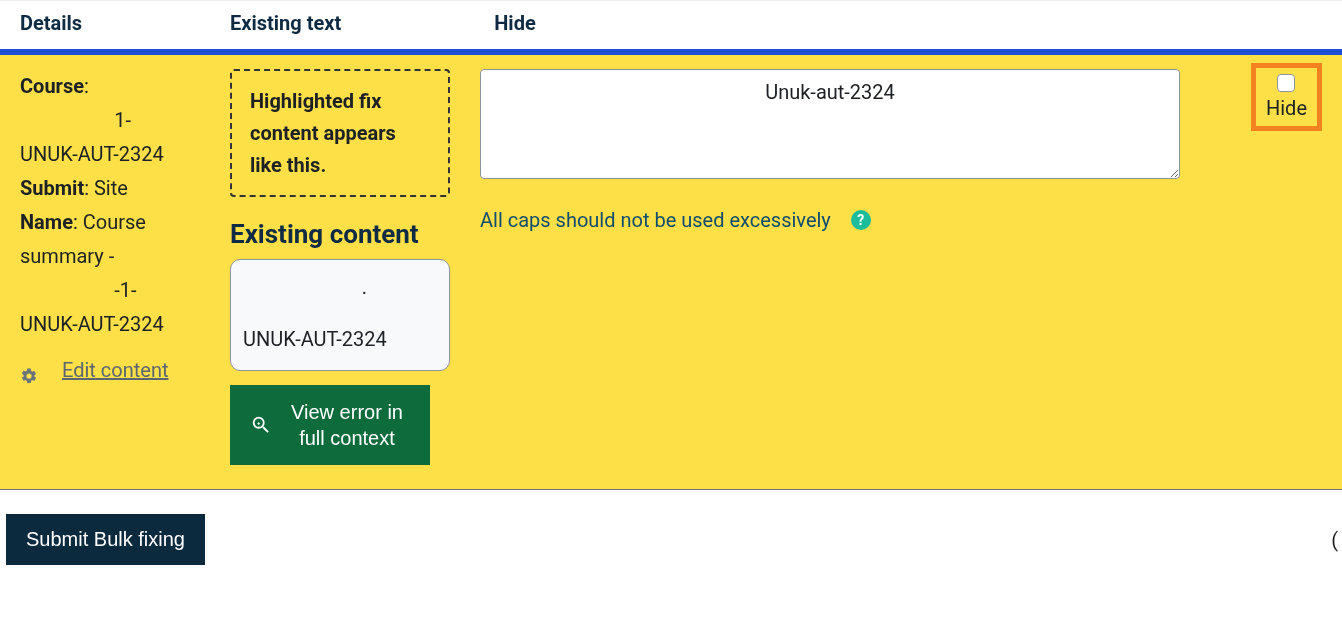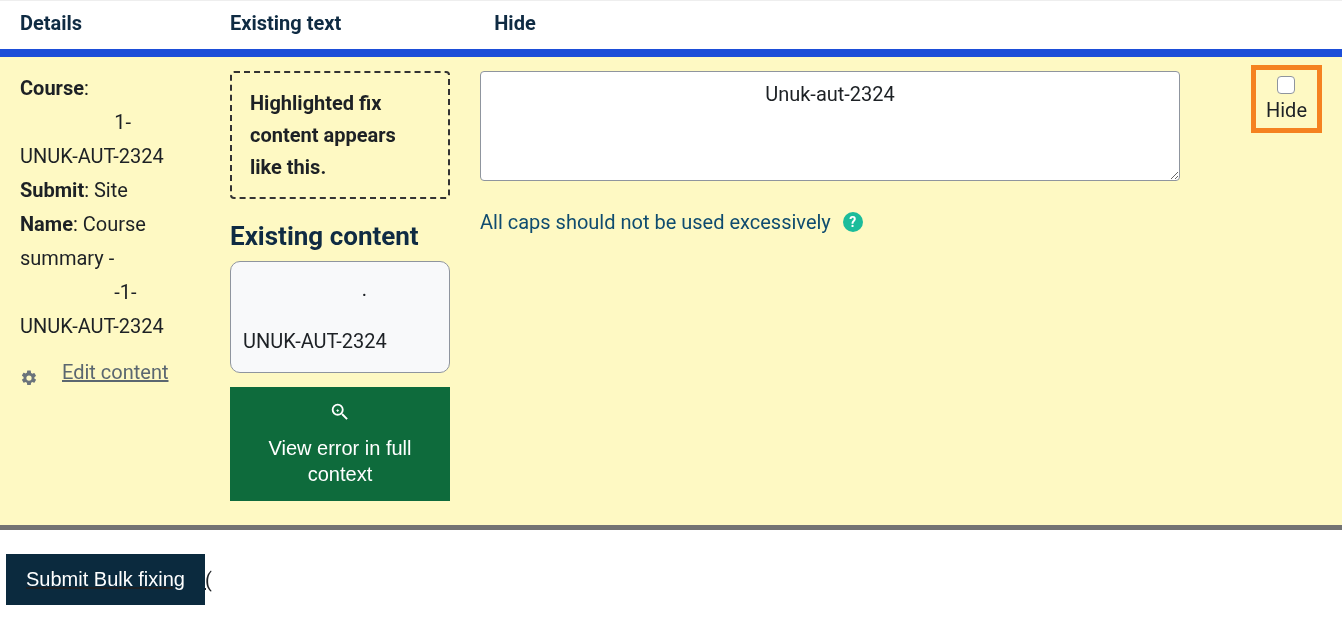--- a/index.html
+++ b/index.html
@@ -11,37 +11,37 @@
       width: 1342px;
       height: 622px;
       overflow: hidden;
     }
     .table-wrap {
       width: 100%;
     }
     .header-row {
       display: flex;
       padding: 10px 20px 14px 20px;
-      border-bottom: 8px solid #1d4ed8;
+      border-bottom: 6px solid #1d4ed8;
       border-top: 1px solid #eee;
     }
     .col-details { flex: 0 0 210px; }
     .col-existing { flex: 0 0 250px; }
     .col-update { flex: 1; padding-left: 0px; }
     .col-hide { flex: 0 0 70px; text-align: center; }
     .header-cell {
       font-weight: 700;
       color: #0f2b43;
       font-size: 20px;
     }
     .body-row {
       display: flex;
       padding: 14px 20px 24px 20px;
-      background: #fef9c3;
-      border-bottom: 5px solid #737373;
+      background: #fde047;
+      border-bottom: 1px solid #737373;
     }
     .details-block {
       color: #1d2125;
       line-height: 1.7;
     }
     .details-block strong { font-weight: 700; }
     .edit-content {
       margin-top: 12px;
       display: inline-flex;
       align-items: center;
@@ -79,29 +79,28 @@
       background: #f8f9fa;
       line-height: 1.7;
       color: #1d2125;
     }
     .view-error-btn {
       margin-top: 14px;
       background: #0e6b3c;
       color: #fff;
       border: none;
       padding: 14px 20px;
-      width: 220px;
+      width: 200px;
       font-size: 20px;
       display: flex;
       align-items: center;
       justify-content: center;
       gap: 12px;
       cursor: pointer;
       line-height: 1.3;
-      flex-direction: column;
     }
     .view-error-btn .zoom-icon { width: 22px; height: 22px; flex-shrink: 0; }
     .view-error-btn span { text-align: center; }
     .update-textarea {
       width: 700px;
       height: 110px;
       border: 1px solid #8f959e;
       border-radius: 4px;
       padding: 10px 12px;
       font-family: inherit;
@@ -109,21 +108,21 @@
       color: #1d2125;
       resize: both;
       text-align: center;
     }
     .caps-msg {
       margin-top: 24px;
       color: #0f4c6f;
       font-size: 20px;
       display: flex;
       align-items: center;
-      gap: 12px;
+      gap: 20px;
     }
     .help-icon {
       width: 20px;
       height: 20px;
       display: inline-flex;
       align-items: center;
       justify-content: center;
       background: #1bbc9b;
       color: #fff;
       border-radius: 50%;
@@ -147,21 +146,21 @@
       cursor: pointer;
       background: #fff;
     }
     .hide-label {
       color: #1d2125;
     }
     .footer {
       padding: 24px 0 0 6px;
       display: flex;
       align-items: center;
-      text-decoration: underline;
+      justify-content: space-between;
     }
     .submit-btn {
       background: #0b2a3e;
       color: #fff;
       border: none;
       padding: 14px 20px;
       font-size: 20px;
       cursor: pointer;
     }
     .paren-right {

